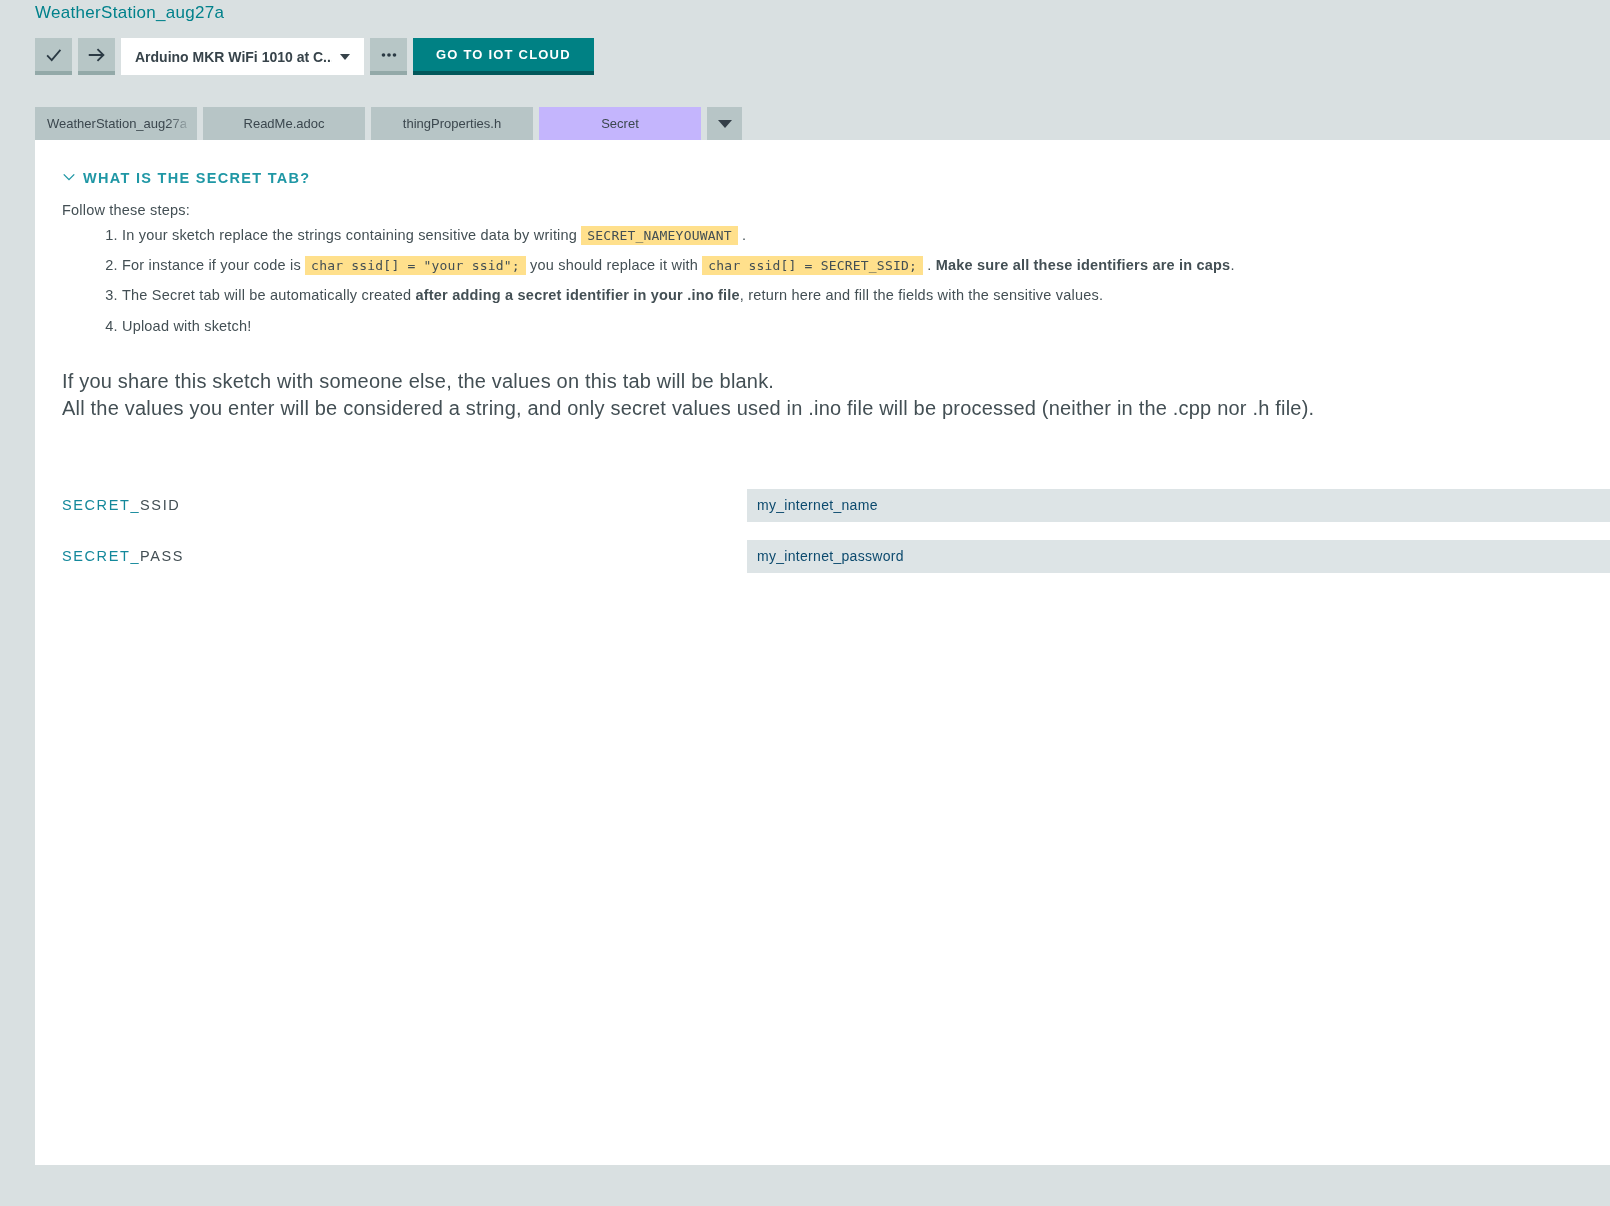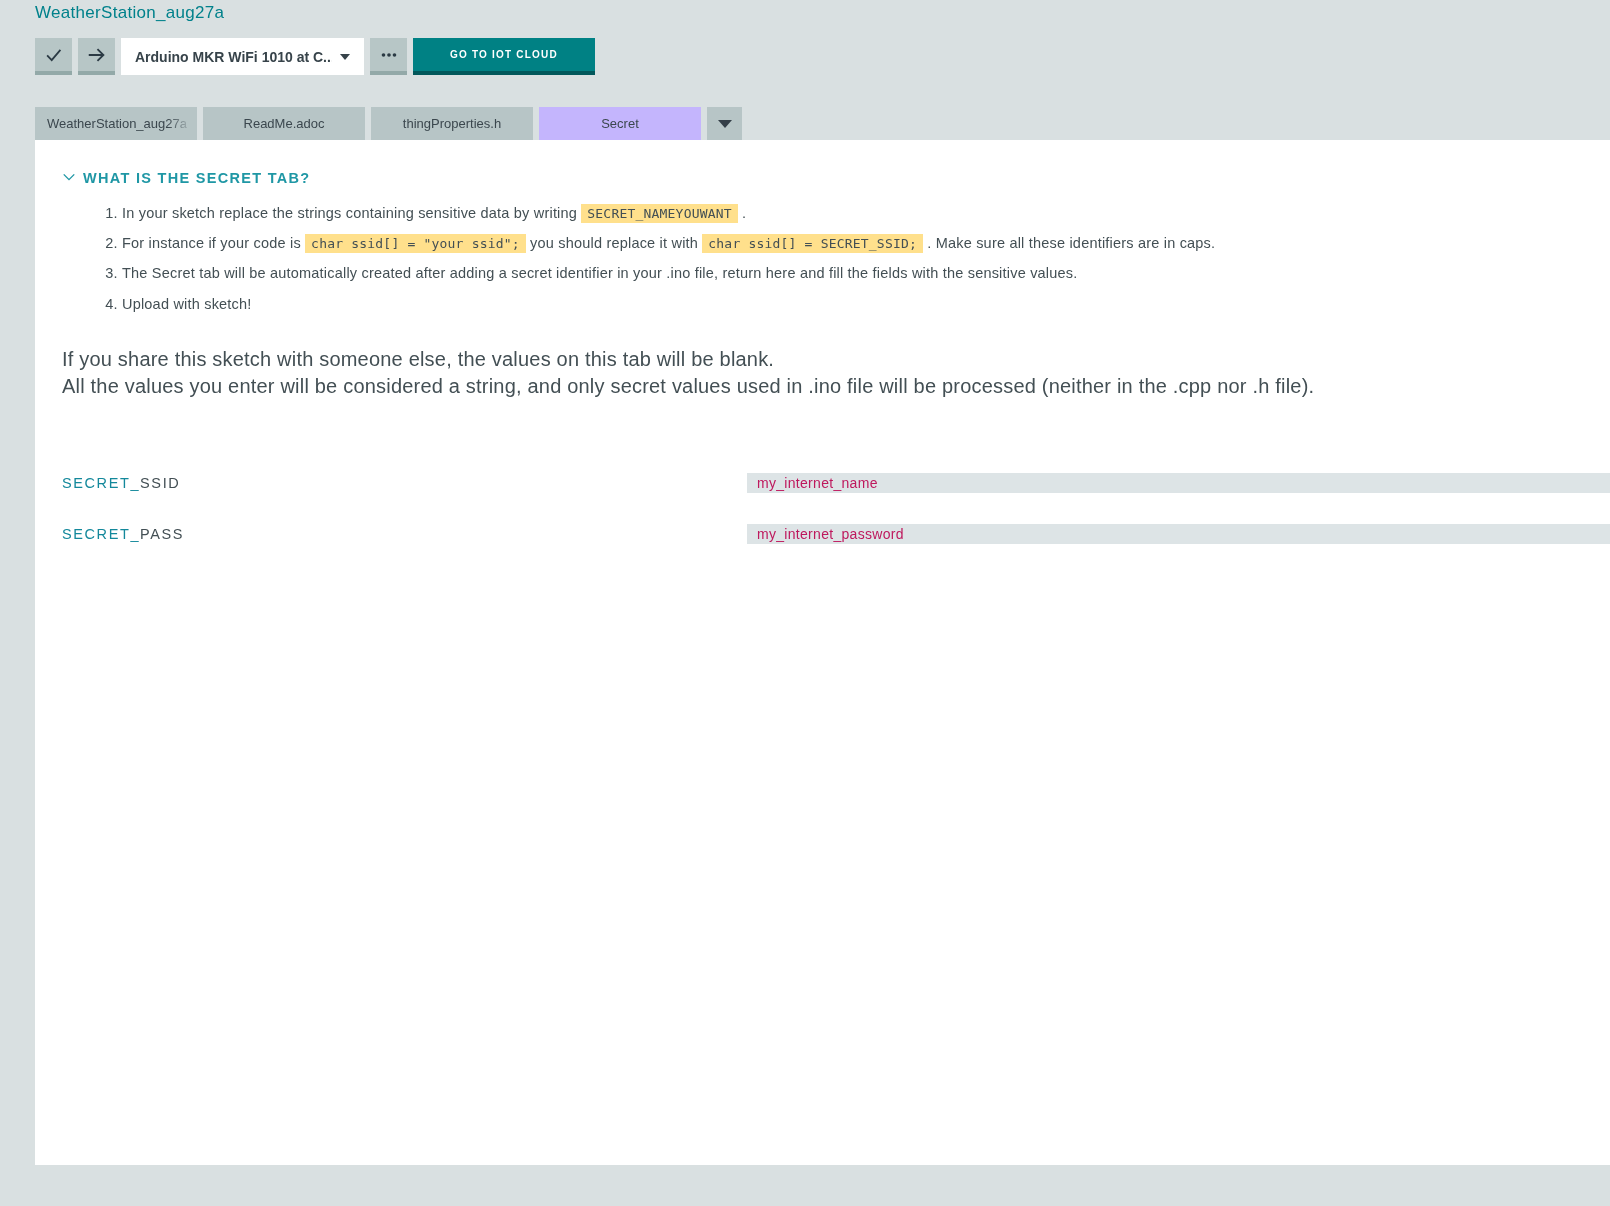--- a/index.html
+++ b/index.html
@@ -37,22 +37,22 @@
     white-space:nowrap;overflow:hidden;
   }
   .caret-down{
     width:0;height:0;border-left:5px solid transparent;
     border-right:5px solid transparent;border-top:6px solid #37434a;
     margin-left:8px;flex:none;
   }
   .iot-btn{
     height:33px;background:#008184;border:none;border-bottom:4px solid #02585b;
     color:#ffffff;font-family:"Liberation Sans",sans-serif;
-    font-size:10px;font-weight:700;letter-spacing:1.2px;
-    padding:0 37px;cursor:pointer;box-sizing:content-box;
+    font-size:13px;font-weight:700;letter-spacing:1.2px;
+    padding:0 23px;cursor:pointer;box-sizing:content-box;
   }
   
   .tab-bar{
     position:absolute;left:35px;top:107px;
     display:flex;gap:6px;height:33px;
   }
   .tab{
     width:162px;height:33px;background:#b7c5c6;
     display:flex;align-items:center;justify-content:center;
     font-size:13px;color:#3b474e;cursor:pointer;overflow:hidden;
@@ -86,35 +86,35 @@
   .intro{font-size:14.5px;letter-spacing:.2px;margin:0 0 26px 0;}
   .steps-label{font-size:14.5px;letter-spacing:.2px;margin:0 0 6px 0;}
   ol.steps{
     margin:0;padding:0 0 0 60px;font-size:14.5px;letter-spacing:.2px;
   }
   ol.steps li{margin:0 0 7px 0;line-height:1.6;}
   .code-highlight{
     font-family:"DejaVu Sans Mono",monospace;font-size:13px;
     background:#ffe08c;padding:2px 6px;color:#434f54;text-align:right;
   }
-  .bold{font-weight:400;text-align:right;}
+  .bold{font-weight:700;text-align:right;}
   .notes{font-size:20px;letter-spacing:.2px;line-height:1.38;margin:30px 0 0 0;}
   
   .secret-form{margin-top:66px;}
   .field-row{
     display:flex;align-items:center;margin-bottom:18px;height:33px;
   }
   .field-label{
     font-size:14.5px;letter-spacing:1.6px;color:#434f54;
     width:685px;flex:none;
   }
   .field-label .label-teal{color:#13889b;}
   .field-input{
-    flex:1;height:20px;background:#dde4e6;border:none;
-    font-family:"Liberation Sans",sans-serif;font-size:14px;color:#be185d;
+    flex:1;height:33px;background:#dde4e6;border:none;
+    font-family:"Liberation Sans",sans-serif;font-size:14px;color:#0c4a6e;
     padding:0 0 0 10px;letter-spacing:.3px;outline:none;
   }
 </style>
 </head>
 <body>
 
 <div class="sketch-title">WeatherStation_aug27a</div>
 
 <div class="toolbar">
   <button class="tool-btn" title="">
@@ -170,20 +170,21 @@
   <div class="section-header">
     <span>
       <svg width="14" height="12" viewBox="0 0 16 12" fill="none">
         <path d="M2 3 L8 9 L14 3" stroke="#1f97a5" stroke-width="1.6" fill="none"></path>
       </svg>
     </span>
     <span>WHAT IS THE SECRET TAB?</span>
   </div>
 
 
+  <p class="steps-label">Follow these steps:</p>
 
   <ol class="steps">
       <li><span>In your sketch replace the strings containing sensitive data by writing </span><code class="code-highlight">SECRET_NAMEYOUWANT</code><span> .</span></li>
       <li><span>For instance if your code is </span><code class="code-highlight">char ssid[] = "your ssid";</code><span> you should replace it with </span><code class="code-highlight">char ssid[] = SECRET_SSID;</code><span> . </span><span class="bold">Make sure all these identifiers are in caps</span><span>.</span></li>
       <li><span>The Secret tab will be automatically created </span><span class="bold">after adding a secret identifier in your .ino file</span><span>, return here and fill the fields with the sensitive values.</span></li>
       <li><span>Upload with sketch!</span></li>
     </ol>
 
   <p class="notes">
     <span>If you share this sketch with someone else, the values on this tab will be blank.</span><br>

